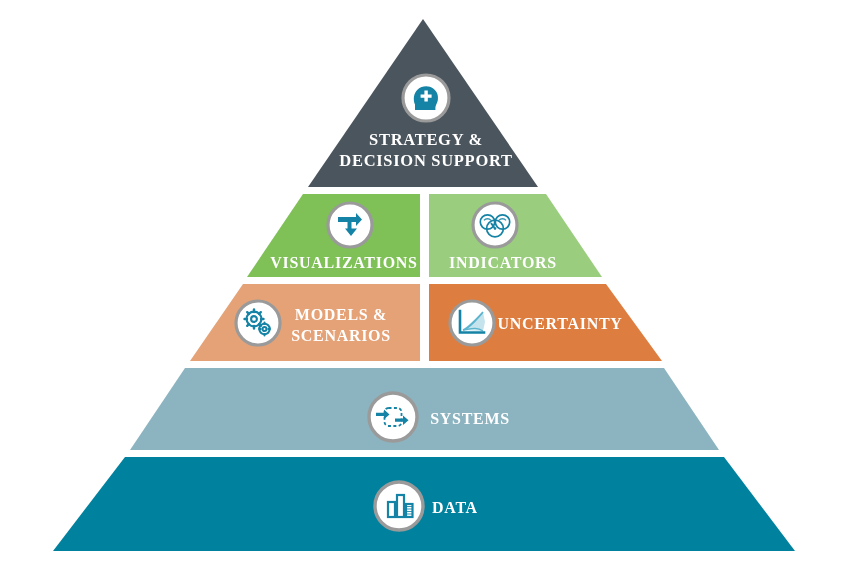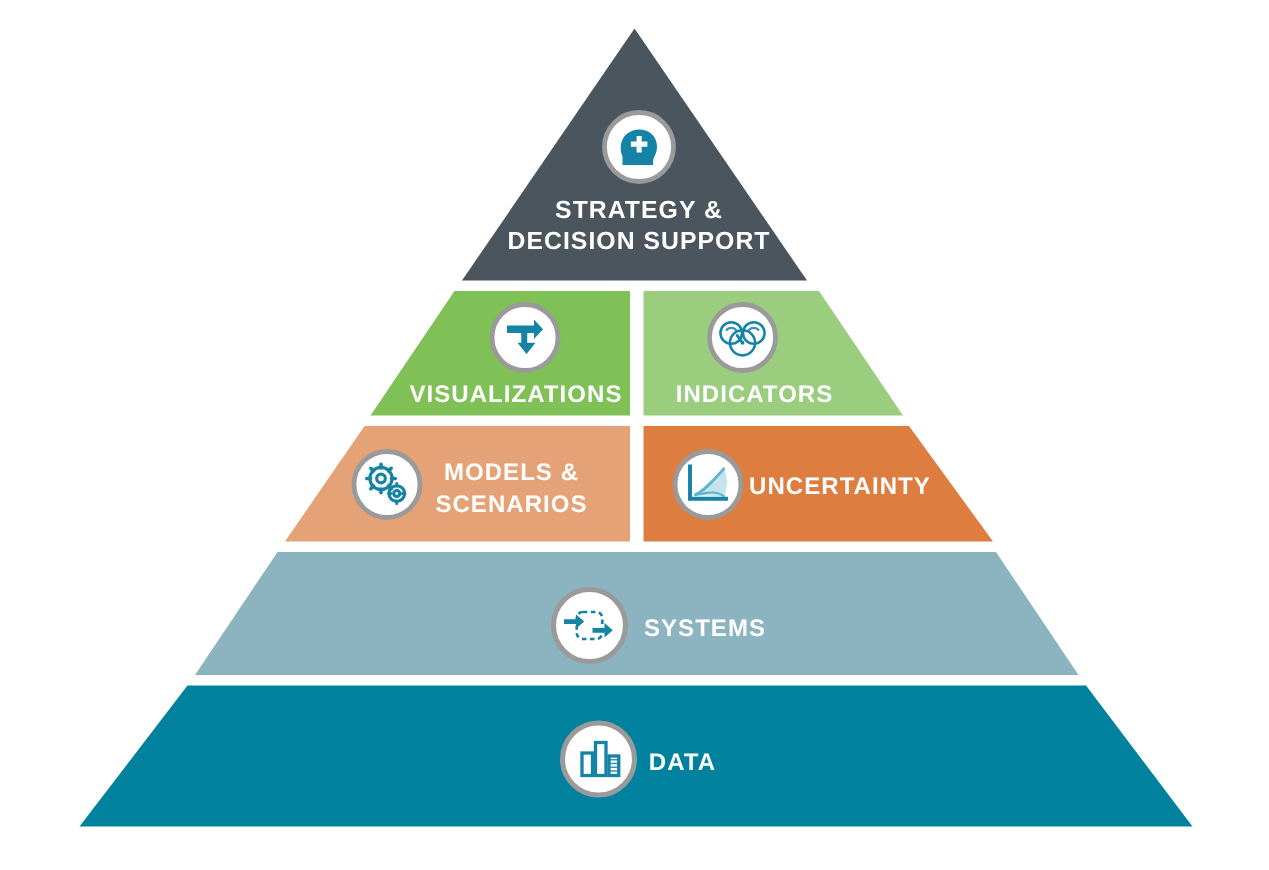--- a/index.html
+++ b/index.html
@@ -10,20 +10,21 @@
   body {
     width: 846px;
     height: 580px;
     font-family: "Liberation Sans", sans-serif;
     overflow: hidden;
   }
   #pyramid-root {
     position: relative;
     width: 846px;
     height: 528px;
+    font-family: Liberation Serif, serif;
   }
   svg#pyramid-svg {
     position: absolute;
     left: 0;
     top: 0;
     width: 846px;
     height: 580px;
     display: block;
   }
   .tier-label {

